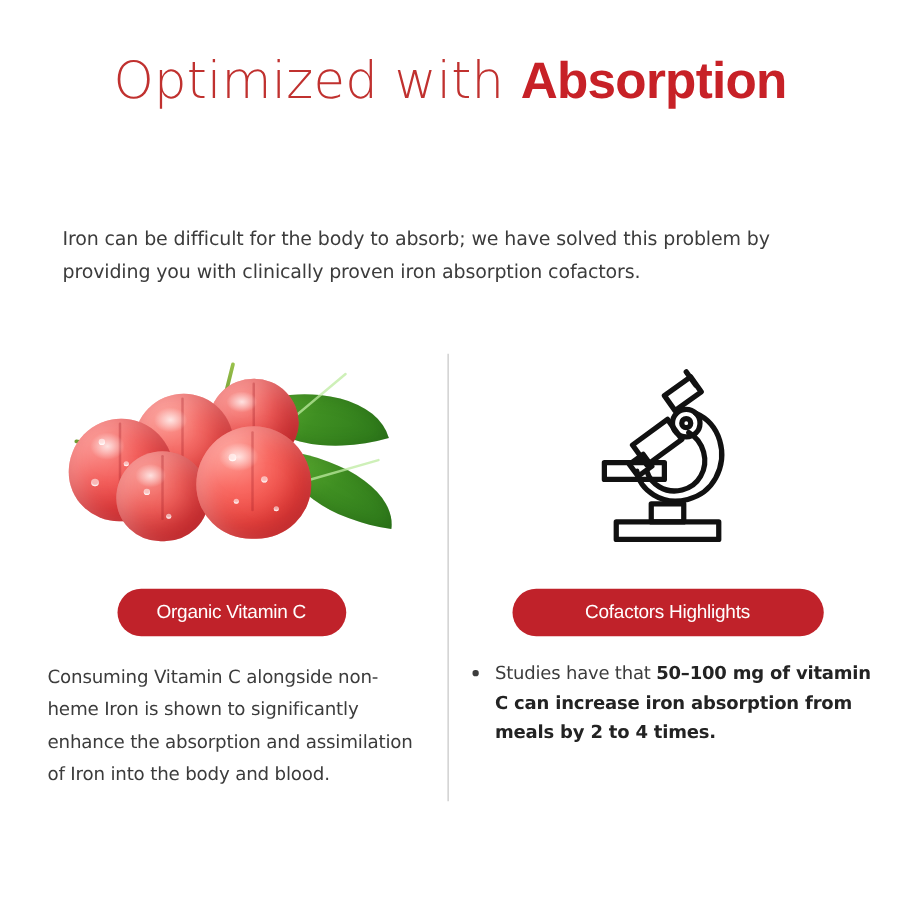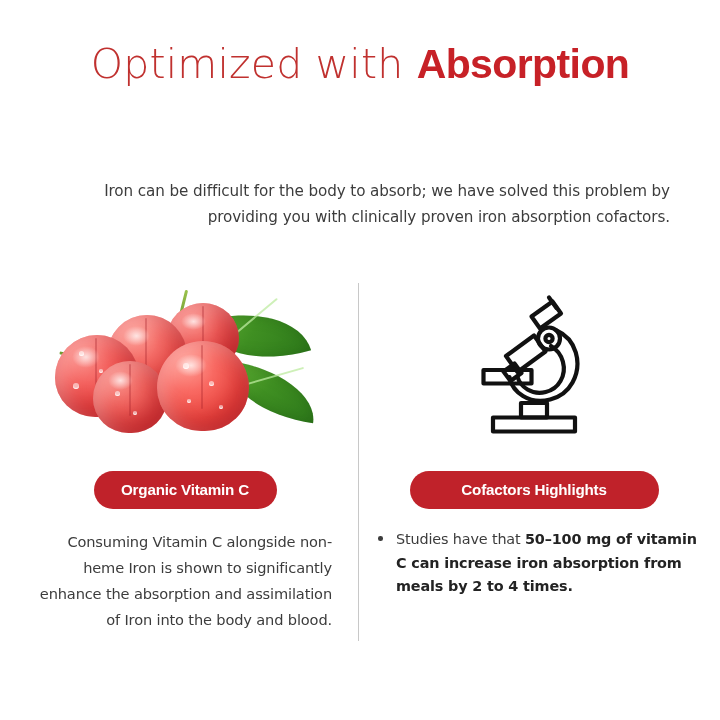--- a/index.html
+++ b/index.html
@@ -52,21 +52,21 @@
   .headline-line.second {
     margin-top: 6px;
   }
 
   
   .subhead {
     position: absolute;
     left: 50px;
     top: 178px;
     width: 620px;
-    text-align: right;
+    text-align: left;
     font-family: "DejaVu Sans", sans-serif;
     font-size: 15.2px;
     font-weight: 400;
     line-height: 1.72;
     color: #3c3c3c;
     letter-spacing: -0.1px;
   }
 
   
   .divider {
@@ -187,35 +187,35 @@
   .badge-row {
     margin-top: 22px;
     display: flex;
     justify-content: center;
   }
   .badge {
     display: inline-block;
     background: #c0222a;
     color: #ffffff;
     font-family: "Liberation Sans", sans-serif;
-    font-weight: bold;
+    font-weight: normal;
     font-size: 15.2px;
     letter-spacing: -0.2px;
     border-radius: 22px;
     padding: 11px 0 12px 0;
     text-align: center;
     line-height: 1;
   }
   .badge-left  { width: 183px; }
   .badge-right { width: 249px; }
 
   
   .body-left {
     margin-top: 20px;
-    text-align: right;
+    text-align: left;
     font-family: "DejaVu Sans", sans-serif;
     font-size: 14.6px;
     line-height: 1.78;
     color: #3c3c3c;
     letter-spacing: -0.15px;
     padding: 0 18px;
   }
 
   .bullets {
     margin: 19px 0 0 0;

